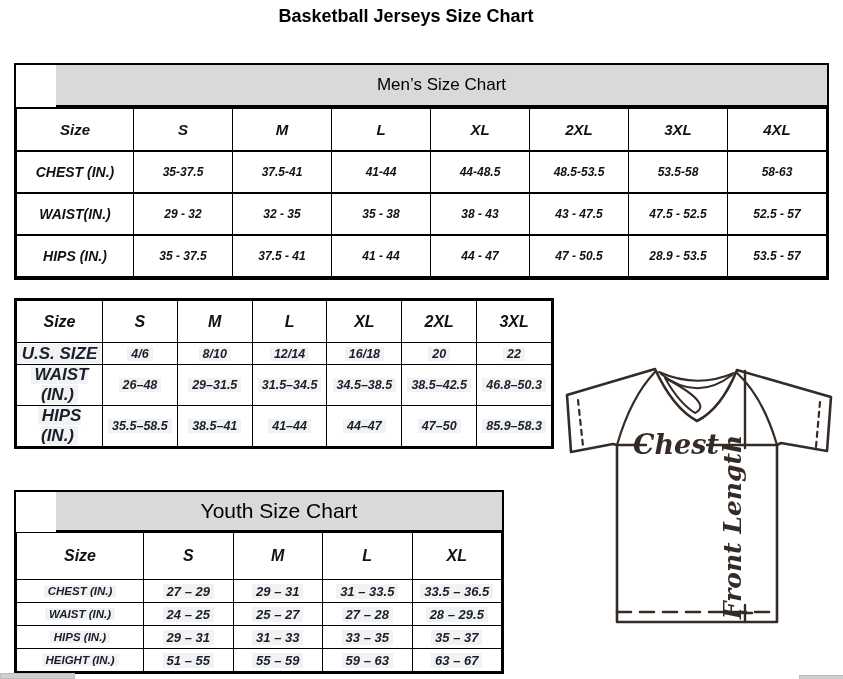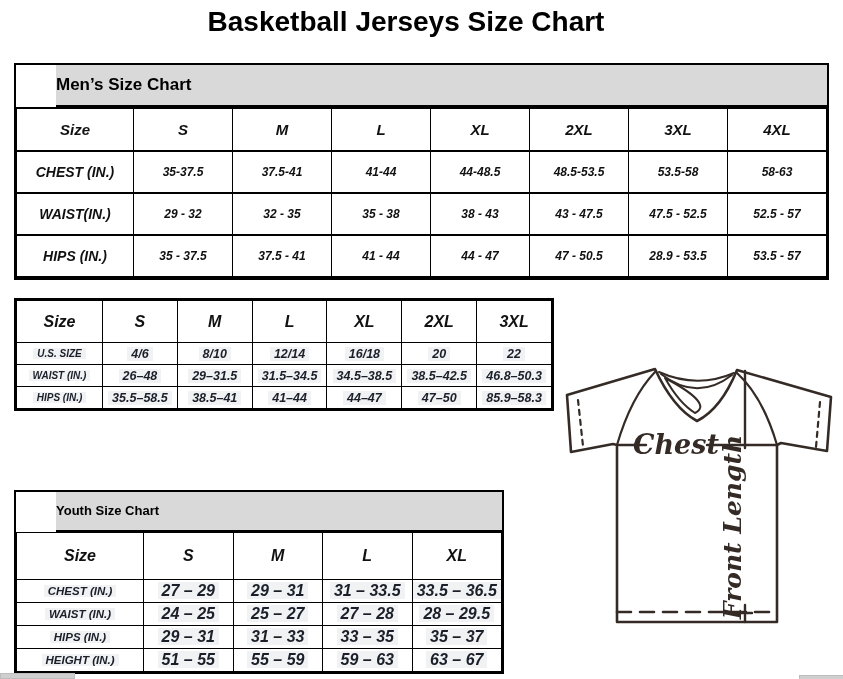--- a/index.html
+++ b/index.html
@@ -2,52 +2,52 @@
 <html><head>
 <meta charset="utf-8">
 <style>
   html,body{margin:0;padding:0;}
   body{
     width:843px;height:679px;position:relative;background:#ffffff;
     font-family:"Liberation Sans", sans-serif;color:#111111;overflow:hidden;
   }
   .page-title{
     position:absolute;left:0;top:6px;width:812px;text-align:center;
-    font-size:28px;font-weight:bold;color:#000;letter-spacing:0px;
+    font-size:18px;font-weight:bold;color:#000;letter-spacing:0px;
   }
   .chart{position:absolute;border:2px solid #000;background:#fff;}
   .chart-header{
-    background:#d9d9d9;border-bottom:2px solid #000;
-    font-weight:bold;color:#000;margin-left:40px;
+    background:#d9d9d9;border-bottom:2px solid #000;text-align:center;
+    font-weight:normal;color:#000;margin-left:40px;
   }
   .chart table{width:100%;border-collapse:collapse;table-layout:fixed;font-style:italic;}
   .chart th,.chart td{
     border:1px solid #000;text-align:center;vertical-align:middle;
     font-weight:bold;padding:0;
   }
   
   #mens{left:14px;top:63px;width:811px;}
   #mens .chart-header{height:40px;line-height:40px;font-size:17px;}
   #mens th,#mens td{border-width:2px 1px;}
   #mens th{height:41px;font-size:15px;}
   #mens td{height:40px;font-size:12px;}
   #mens th:first-child{width:116px;}
   #mens td:first-child{font-size:14px;}
   
   #womens{left:14px;top:298px;width:536px;}
   #womens .chart-header{height:38px;line-height:38px;font-size:17px;}
   #womens th{height:41px;font-size:16px;}
   #womens td{height:21px;font-size:12.5px;color:#1b1f29;}
   #womens th:first-child{width:85px;}
-  #womens td:first-child{font-size:10px;}
+  #womens td:first-child{font-size:17px;}
   
   #youth{left:14px;top:490px;width:486px;}
-  #youth .chart-header{height:38px;line-height:38px;font-size:13px;}
+  #youth .chart-header{height:38px;line-height:38px;font-size:21px;}
   #youth th{height:46px;font-size:16px;}
-  #youth td{height:22px;font-size:16px;color:#1b1f29;}
+  #youth td{height:22px;font-size:13px;color:#1b1f29;}
   #youth th:first-child{width:126px;}
   #youth td:first-child{font-size:11.5px;}
   
   #womens td span,#youth td span{background:#f1f2f4;padding:0 4px;}
   
   .jersey{position:absolute;left:555px;top:355px;width:288px;height:288px;}
   .jersey text{
     font-family:"DejaVu Serif", serif;font-style:italic;font-weight:bold;
     fill:#352b26;
   }

